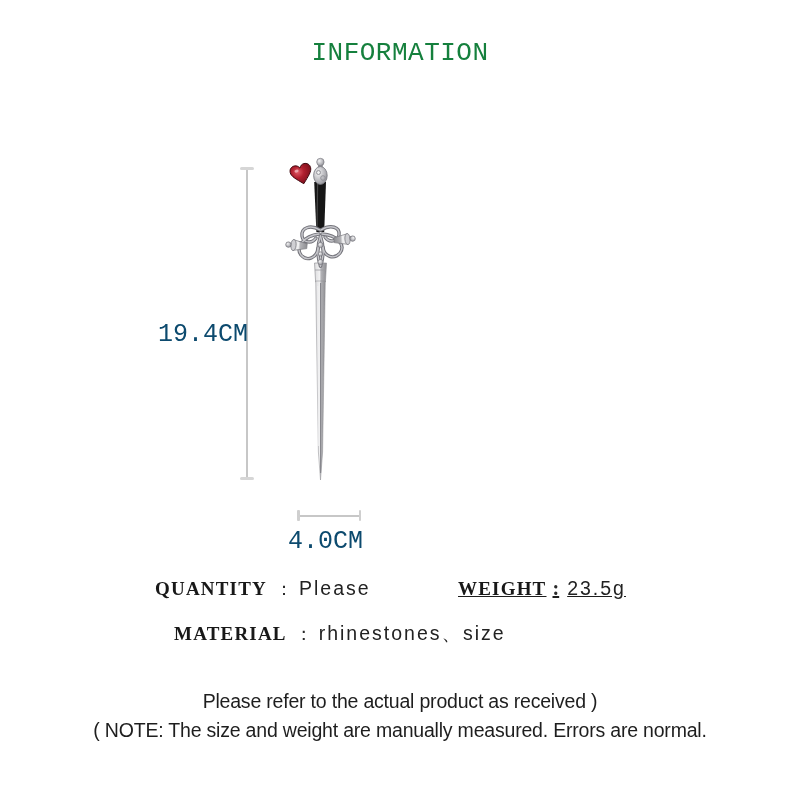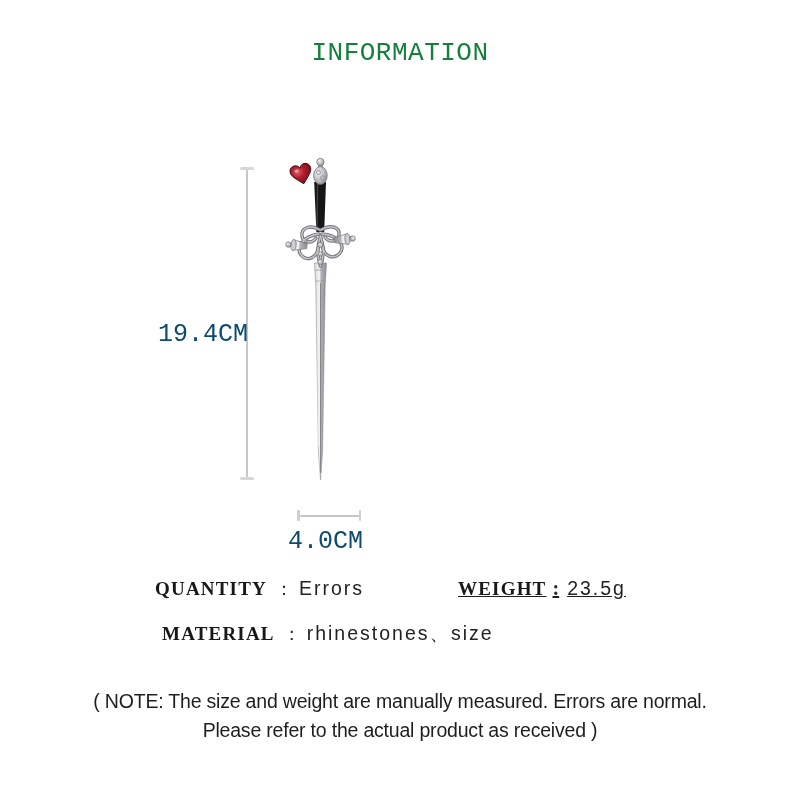--- a/index.html
+++ b/index.html
@@ -70,21 +70,21 @@
     font-family:"Liberation Serif","DejaVu Serif",serif;
     font-size:18px;color:#2a2a2a;margin:0 6px 0 8px;
   }
   .spec .sep.bold{font-weight:700;font-size:20px;margin:0 8px 0 6px;}
   .spec .value{
     font-family:"Liberation Sans",sans-serif;
     font-size:19.5px;letter-spacing:2px;color:#222222;
   }
   .spec-quantity{left:155px;top:577px;}
   .spec-weight{left:458px;top:577px;text-decoration:underline;}
-  .spec-material{left:162px;top:620px;justify-content:center;}
+  .spec-material{left:174px;top:620px;justify-content:center;}
   
   .note{
     position:absolute;left:0;top:687px;width:100%;
     text-align:center;
     font-family:"Liberation Sans",sans-serif;
     font-size:19.5px;line-height:29px;color:#1e1e1e;
     letter-spacing:-0.2px;
   }
 </style>
 </head>
@@ -181,31 +181,31 @@
 
   <div class="hline">
     <span class="cap cap-left"></span>
     <span class="cap cap-right"></span>
   </div>
   <div class="dim-label width-label">4.0CM</div>
 
   <div class="spec spec-quantity">
     <span class="label">QUANTITY</span>
     <span class="sep">：</span>
-    <span class="value">Errors</span>
+    <span class="value">Please</span>
   </div>
   <div class="spec spec-weight">
     <span class="label">WEIGHT</span>
     <span class="sep bold">:</span>
     <span class="value">23.5g</span>
   </div>
   <div class="spec spec-material">
     <span class="label">MATERIAL</span>
     <span class="sep">：</span>
     <span class="value">rhinestones、size</span>
   </div>
 
   <div class="note">
+    <div>Please refer to the actual product as received )</div>
     <div>( NOTE: The size and weight are manually measured. Errors are normal.</div>
-    <div>Please refer to the actual product as received )</div>
   </div>
 
 </div>
 
 </body></html>

